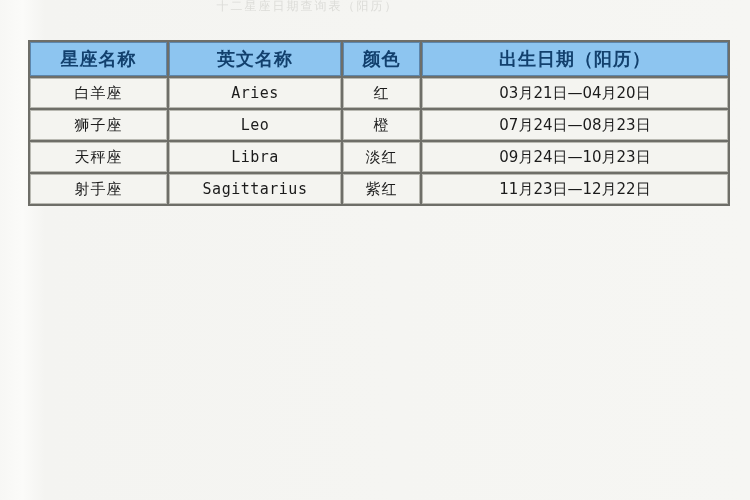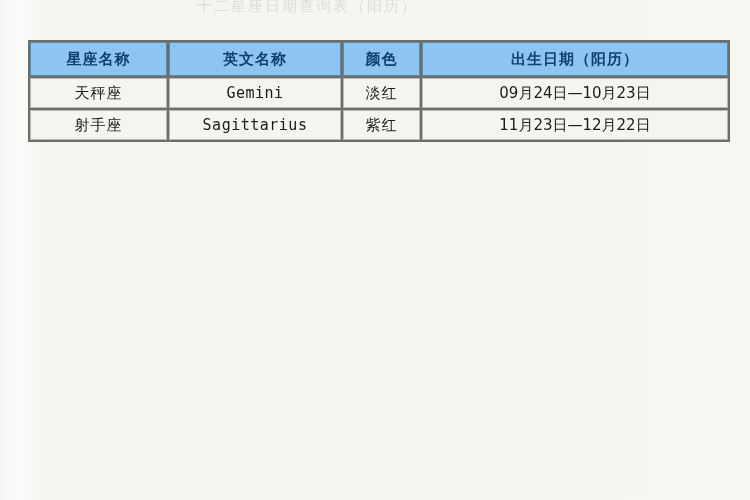--- a/index.html
+++ b/index.html
@@ -24,21 +24,21 @@
   }
 
   
   #top-caption {
     position: absolute;
     top: 0px;
     left: 0;
     width: 615px;
     height: 14px;
     text-align: center;
-    font-size: 15px;
+    font-size: 12px;
     line-height: 12px;
     letter-spacing: 2px;
     color: #dcdcd8;
     overflow: hidden;
     white-space: nowrap;
     user-select: none;
   }
 
   #table-wrap {
     position: absolute;
@@ -65,21 +65,21 @@
     font-size: 15px;
     color: #1b1b1b;
     white-space: nowrap;
     overflow: hidden;
   }
 
   table.zodiac tr.header-row td {
     background: #8dc5f0;
     border: 1px solid #5d86ab;
     height: 32px;
-    font-size: 15px;
+    font-size: 18px;
     font-weight: bold;
     color: #12406d;
     letter-spacing: 1px;
   }
 
   
   col.c-name  { width: 137px; }
   col.c-eng   { width: 172px; }
   col.c-color { width: 77px; }
   col.c-date  { width: 306px; }
@@ -106,22 +106,34 @@
       </colgroup>
       <tbody>
         <tr class="header-row">
           <td class="cn">星座名称</td>
           <td class="cn">英文名称</td>
           <td class="cn">颜色</td>
           <td class="cn">出生日期（阳历）</td>
         </tr>
 
         <tr>
+          <td class="cn">白羊座</td>
+          <td class="eng">Aries</td>
+          <td class="color">红</td>
+          <td class="date">03月21日—04月20日</td>
+        </tr>
+        <tr>
+          <td class="cn">狮子座</td>
+          <td class="eng">Leo</td>
+          <td class="color">橙</td>
+          <td class="date">07月24日—08月23日</td>
+        </tr>
+        <tr>
           <td class="cn">天秤座</td>
-          <td class="eng">Gemini</td>
+          <td class="eng">Libra</td>
           <td class="color">淡红</td>
           <td class="date">09月24日—10月23日</td>
         </tr>
         <tr>
           <td class="cn">射手座</td>
           <td class="eng">Sagittarius</td>
           <td class="color">紫红</td>
           <td class="date">11月23日—12月22日</td>
         </tr>
       </tbody>

